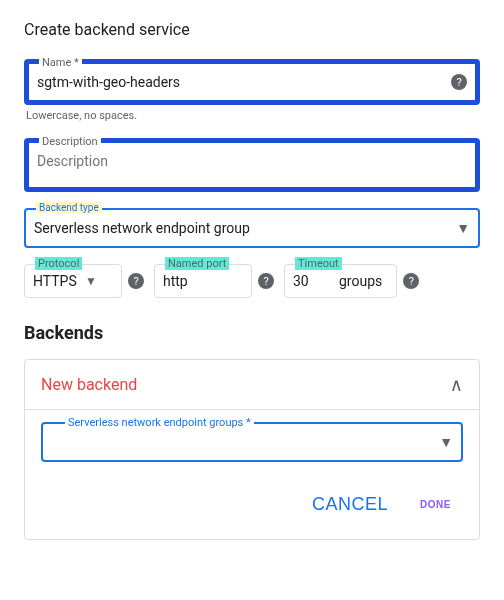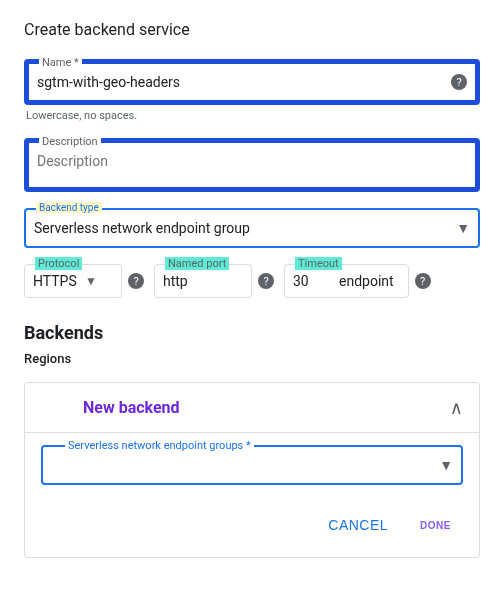--- a/index.html
+++ b/index.html
@@ -190,23 +190,22 @@
     }
     .new-backend-header {
       display: flex;
       justify-content: space-between;
       align-items: center;
       padding: 14px 16px;
       cursor: pointer;
     }
     .new-backend-title {
       font-size: 16px;
-      font-weight: 700;
-      color: #6d28d9;
-      margin-left: 42px;
+      font-weight: 400;
+      color: #ef4444;
     }
     .chevron-icon {
       color: #5f6368;
       font-size: 18px;
     }
     .new-backend-body {
       padding: 12px 16px 16px 16px;
       border-top: 1px solid #dadce0;
     }
     .sneg-container {
@@ -246,21 +245,21 @@
       display: flex;
       justify-content: flex-end;
       align-items: center;
       gap: 8px;
       padding: 8px 0 0 0;
     }
     .btn-cancel {
       background: transparent;
       border: none;
       color: #1a73e8;
-      font-size: 14px;
+      font-size: 18px;
       font-weight: 500;
       padding: 8px 12px;
       cursor: pointer;
       border-radius: 4px;
       letter-spacing: 0.5px;
     }
     .btn-done {
       background: transparent;
       border: none;
       color: #8b5cf6;
@@ -329,30 +328,29 @@
         <span class="inline-field-label">Named port</span>
         <input type="text" class="named-port-input" value="http" style="">
       </div>
       <span class="help-icon" style="position:absolute;right:-22px;top:50%;transform:translateY(-50%);">?</span>
     </div>
 
     <div class="inline-field" style="margin-left:16px;">
       <div class="inline-field-wrapper" style="align-items:center;">
         <span class="inline-field-label">Timeout</span>
         <input type="text" class="timeout-input" value="30" style="">
-        <span class="timeout-unit">endpoint</span>
+        <span class="timeout-unit">groups</span>
       </div>
       <span class="help-icon" style="position:absolute;right:-22px;top:50%;transform:translateY(-50%);">?</span>
     </div>
 
   </div>
 
   <div class="field-group">
     <div class="section-title">Backends</div>
-    <div class="sub-label">Regions</div>
   </div>
 
   <div class="new-backend-card">
     <div class="new-backend-header">
       <span class="new-backend-title">New backend</span>
       <span class="chevron-icon">∧</span>
     </div>
     <div class="new-backend-body">
 
       <div class="sneg-container">

